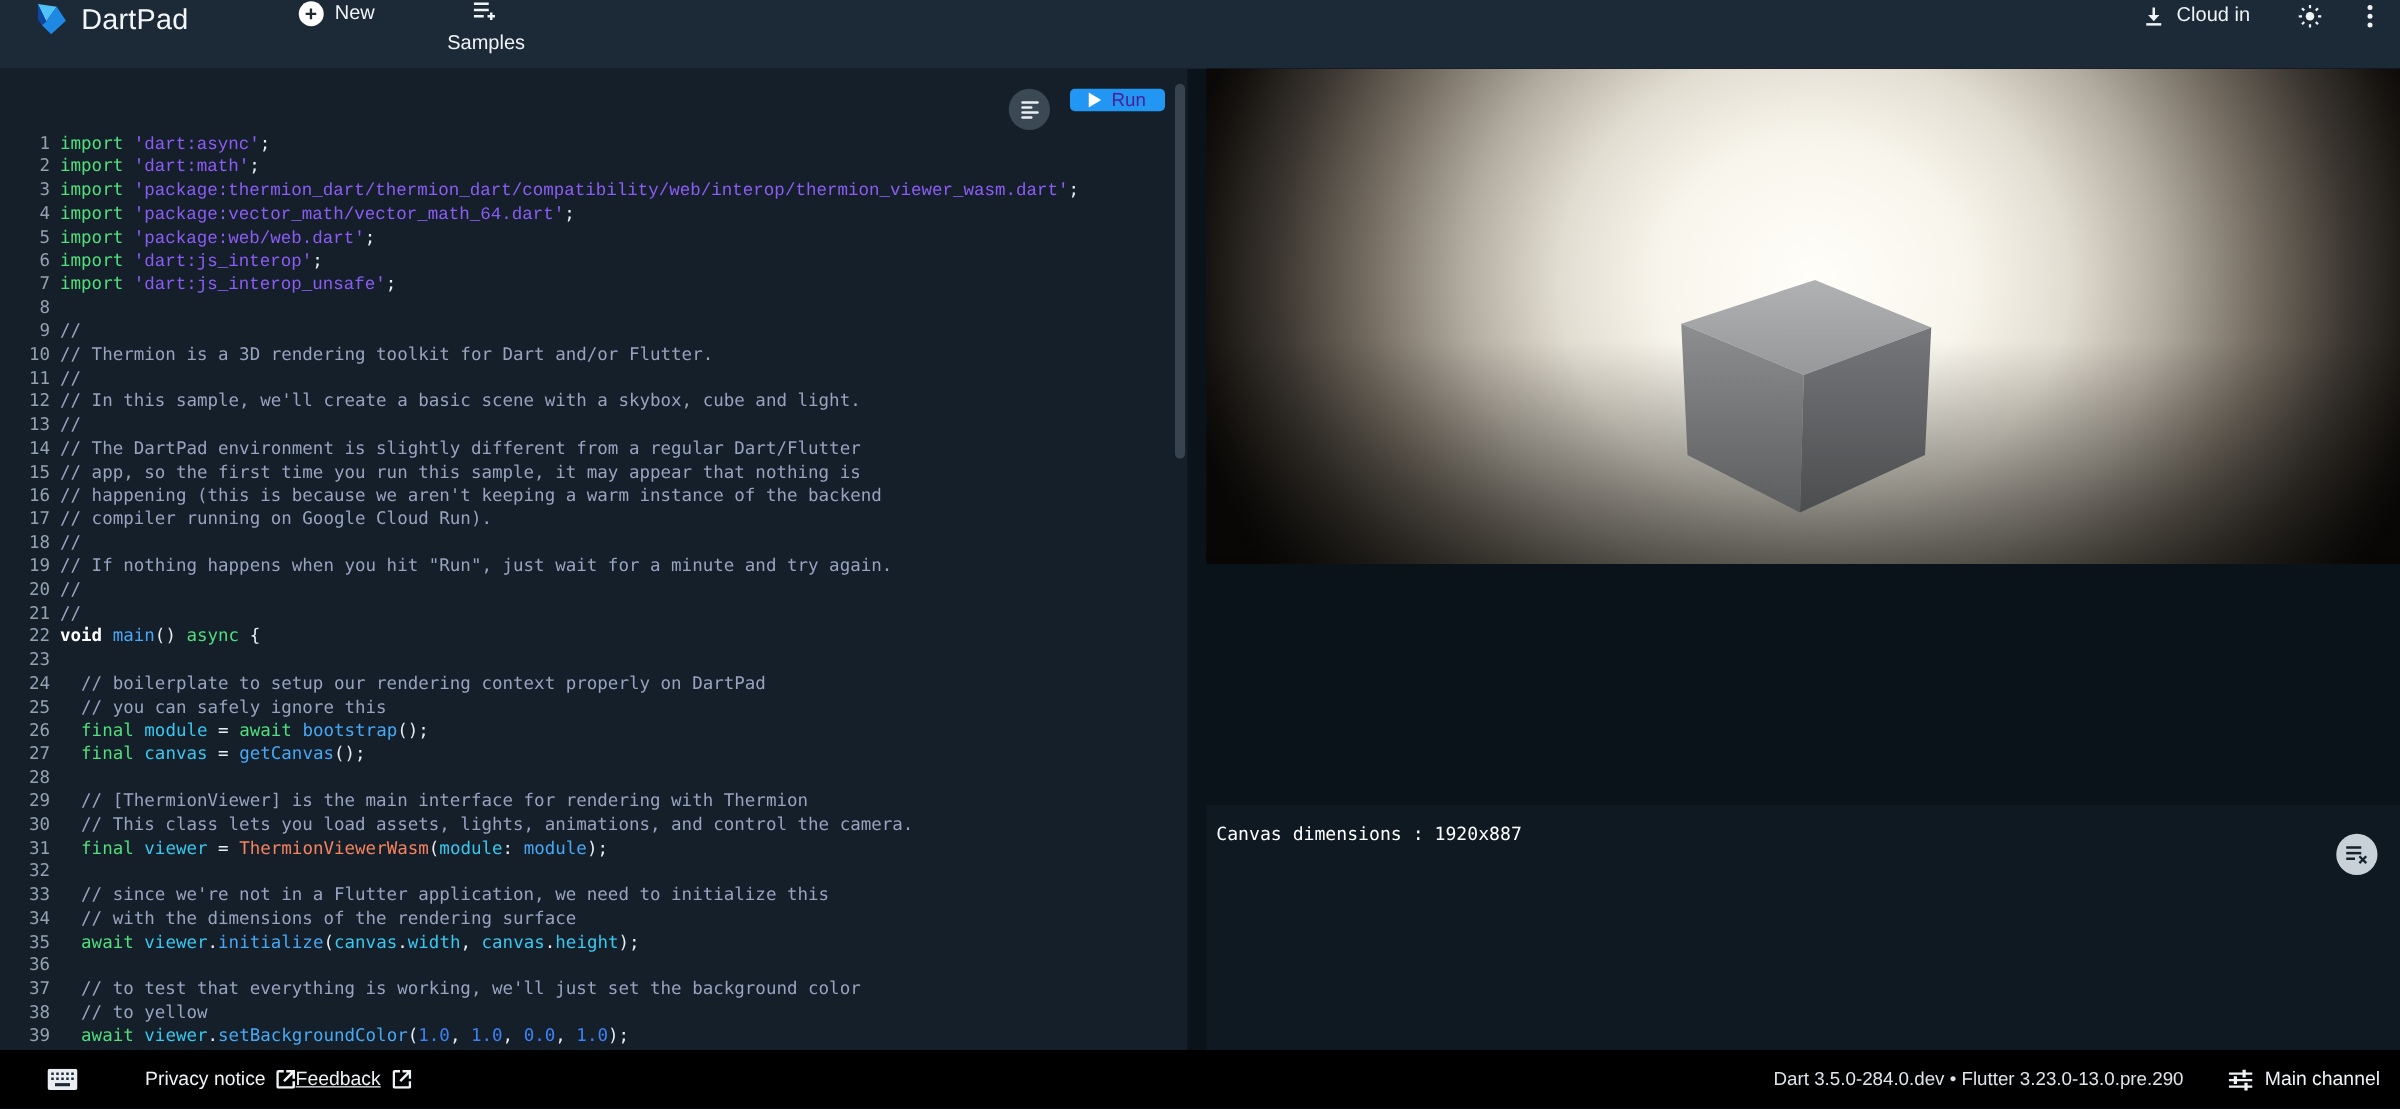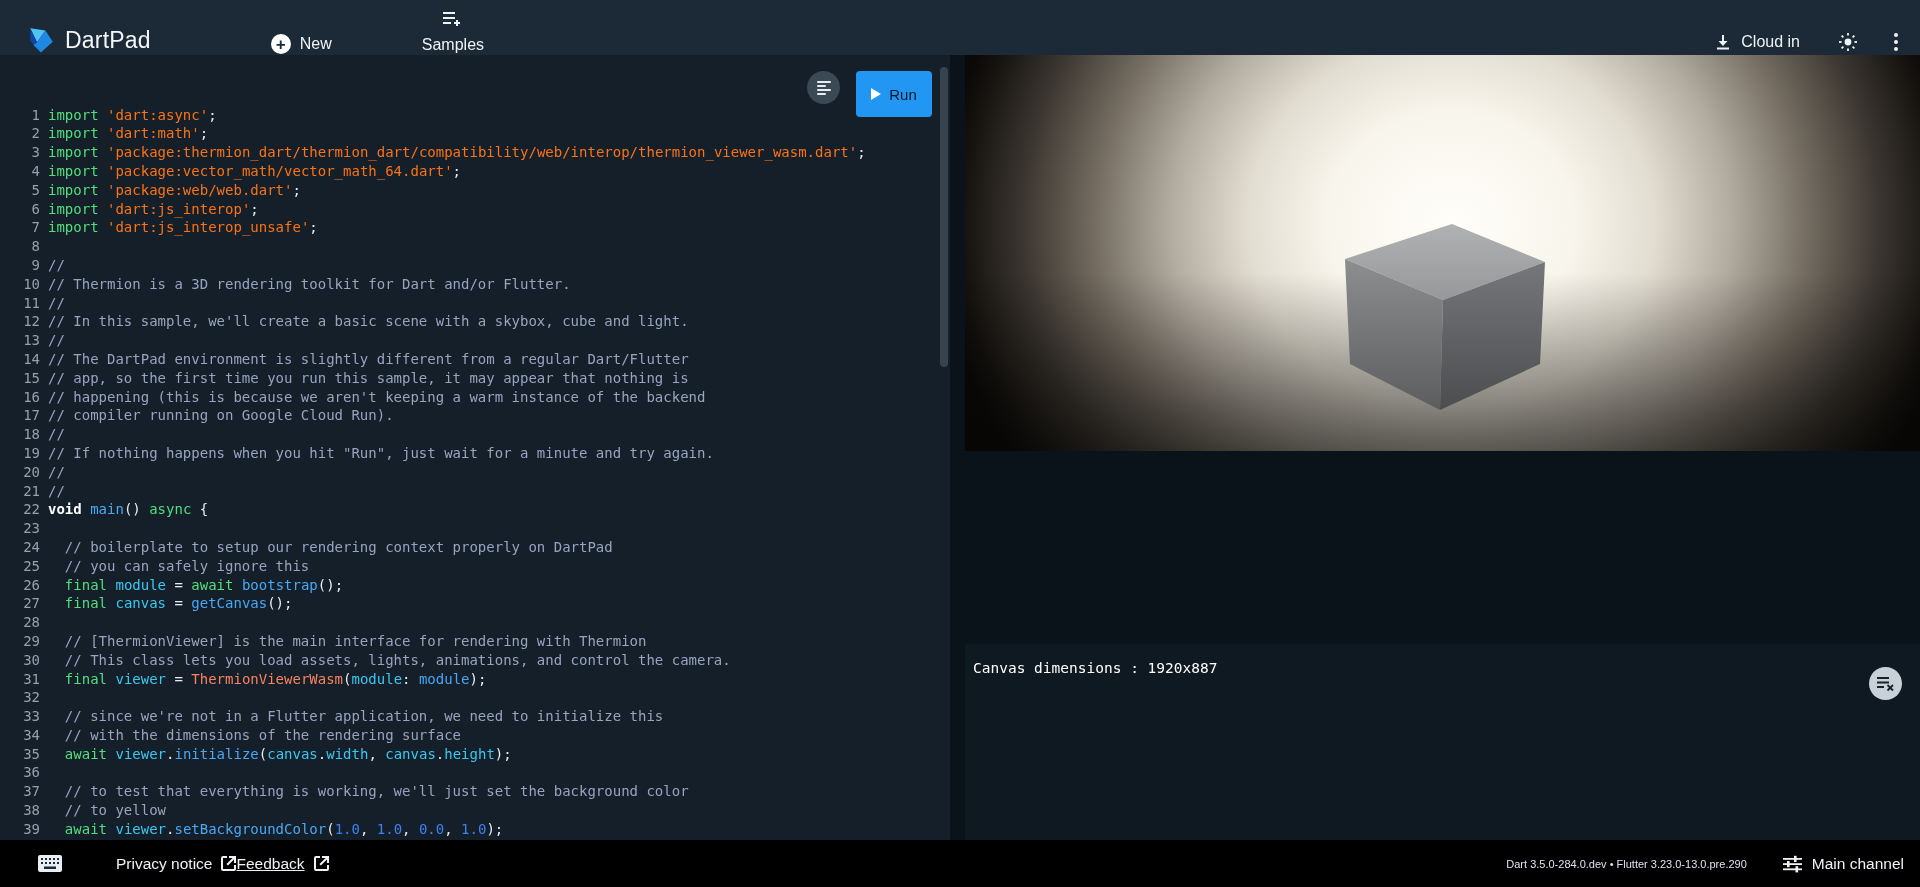--- a/index.html
+++ b/index.html
@@ -1,21 +1,21 @@
 <!DOCTYPE html>
 <html><head>
 <meta charset="utf-8">
 <style>
   html,body{margin:0;padding:0;background:#0a121a;}
   .app{position:relative;width:1920px;height:887px;overflow:hidden;background:#0a121a;
        font-family:"Liberation Sans","DejaVu Sans",sans-serif;color:#eef3f6;}
 
   
   .topbar{position:absolute;top:0;left:0;right:0;height:55px;background:#1c2936;
-          display:flex;align-items:flex-end;gap:32px;}
+          display:flex;align-items:flex-start;}
   .brand{display:flex;align-items:center;margin-left:28px;}
   .brand-title{font-size:23px;font-weight:500;color:#f2f6f9;margin-left:10px;letter-spacing:.2px;}
   .tb-btn{display:flex;align-items:center;background:none;border:none;color:#eef3f6;
           font-size:16px;font-weight:500;cursor:pointer;gap:9px;font-family:inherit;}
   .btn-new{margin-left:82px;}
   .btn-samples{margin-left:46px;flex-direction:column;}
   .plus-circle{width:20px;height:20px;border-radius:50%;background:#fff;color:#1c2936;
                display:flex;align-items:center;justify-content:center;font-size:17px;
                font-weight:bold;line-height:1;}
   .tb-right{margin-left:auto;display:flex;align-items:center;margin-right:18px;gap:26px;}
@@ -24,31 +24,31 @@
 
   
   .editor{position:absolute;top:55px;left:0;width:950px;bottom:47px;background:#151f29;overflow:hidden;}
   .code-area{position:absolute;inset:0;padding-top:13px;
              font-family:"DejaVu Sans Mono","Liberation Mono",monospace;
              font-size:14px;line-height:18.8px;white-space:pre;}
   .line{display:flex;height:18.8px;}
   .ln{display:inline-block;width:40px;min-width:40px;text-align:right;padding-right:8px;
       color:#93a1b0;user-select:none;}
   .lc{flex:1;}
-  .tk-k{color:#50df7c;}  .tk-s{color:#f97316;}  .tk-c{color:#98a3c0;}
+  .tk-k{color:#50df7c;}  .tk-s{color:#8b5cf6;font-family:Liberation Mono, monospace;}  .tk-c{color:#98a3c0;}
   .tk-v{color:#38c8f1;}  .tk-f{color:#47a8f5;}  .tk-cl{color:#f7835f;}
   .tk-n{color:#3b82f6;}  .tk-p{color:#e6edf3;}  .tk-t{color:#ffffff;font-weight:bold;}
   .fmt-btn{position:absolute;left:807px;top:16px;width:33px;height:33px;border-radius:50%;
            background:#3a4954;border:none;cursor:pointer;display:flex;align-items:center;
            justify-content:center;flex-direction:column;gap:2px;}
   .fmt-btn i{display:block;height:2px;background:#e8eef2;border-radius:1px;}
   .fmt-btn i:nth-child(1){width:14px;} .fmt-btn i:nth-child(2){width:9px;margin-right:5px;}
   .fmt-btn i:nth-child(3){width:14px;} .fmt-btn i:nth-child(4){width:9px;margin-right:5px;}
-  .run-btn{position:absolute;left:856px;top:16px;width:76px;height:46px;border:none;
-           border-radius:4px;background:#2196f3;color:#0f172a;font-size:15px;font-weight:500;
+  .run-btn{position:absolute;left:856px;top:16px;width:76px;height:18px;border:none;
+           border-radius:4px;background:#2196f3;color:#4c1d95;font-size:15px;font-weight:500;
            display:flex;align-items:center;justify-content:center;gap:8px;cursor:pointer;
            font-family:inherit;}
   .play-tri{width:0;height:0;border-left:10px solid #fff;border-top:6px solid transparent;
             border-bottom:6px solid transparent;}
   .scroll-thumb{position:absolute;right:2px;top:12px;width:8px;height:300px;border-radius:4px;
                 background:#37434e;}
 
   
   .rpanel{position:absolute;top:55px;left:965px;right:0;bottom:47px;background:#0b131a;}
   .render-view{position:absolute;top:0;left:0;right:0;height:585px;background:#0b131a;overflow:hidden;}
@@ -65,21 +65,21 @@
              justify-content:center;}
 
   
   .bottombar{position:absolute;left:0;right:0;bottom:0;height:47px;background:#000000;
              display:flex;align-items:center;font-size:15.5px;}
   .bb-link{display:flex;align-items:center;gap:9px;color:#eef3f6;font-weight:500;cursor:pointer;}
   .kb-btn{background:none;border:none;margin-left:32px;cursor:pointer;display:flex;align-items:center;}
   .bb-privacy{margin-left:48px;}
   .bb-feedback{text-decoration:underline;}
   .bb-right{margin-left:auto;display:flex;align-items:center;margin-right:16px;}
-  .version{color:#dde4ea;font-size:11px;font-weight:400;}
+  .version{color:#dde4ea;font-size:15px;font-weight:400;}
   .channel{display:flex;align-items:center;gap:10px;margin-left:36px;color:#eef3f6;
            font-weight:500;cursor:pointer;}
   svg{display:block;}
 </style>
 </head>
 <body>
 
 <div class="app">
 
   <header class="topbar">

